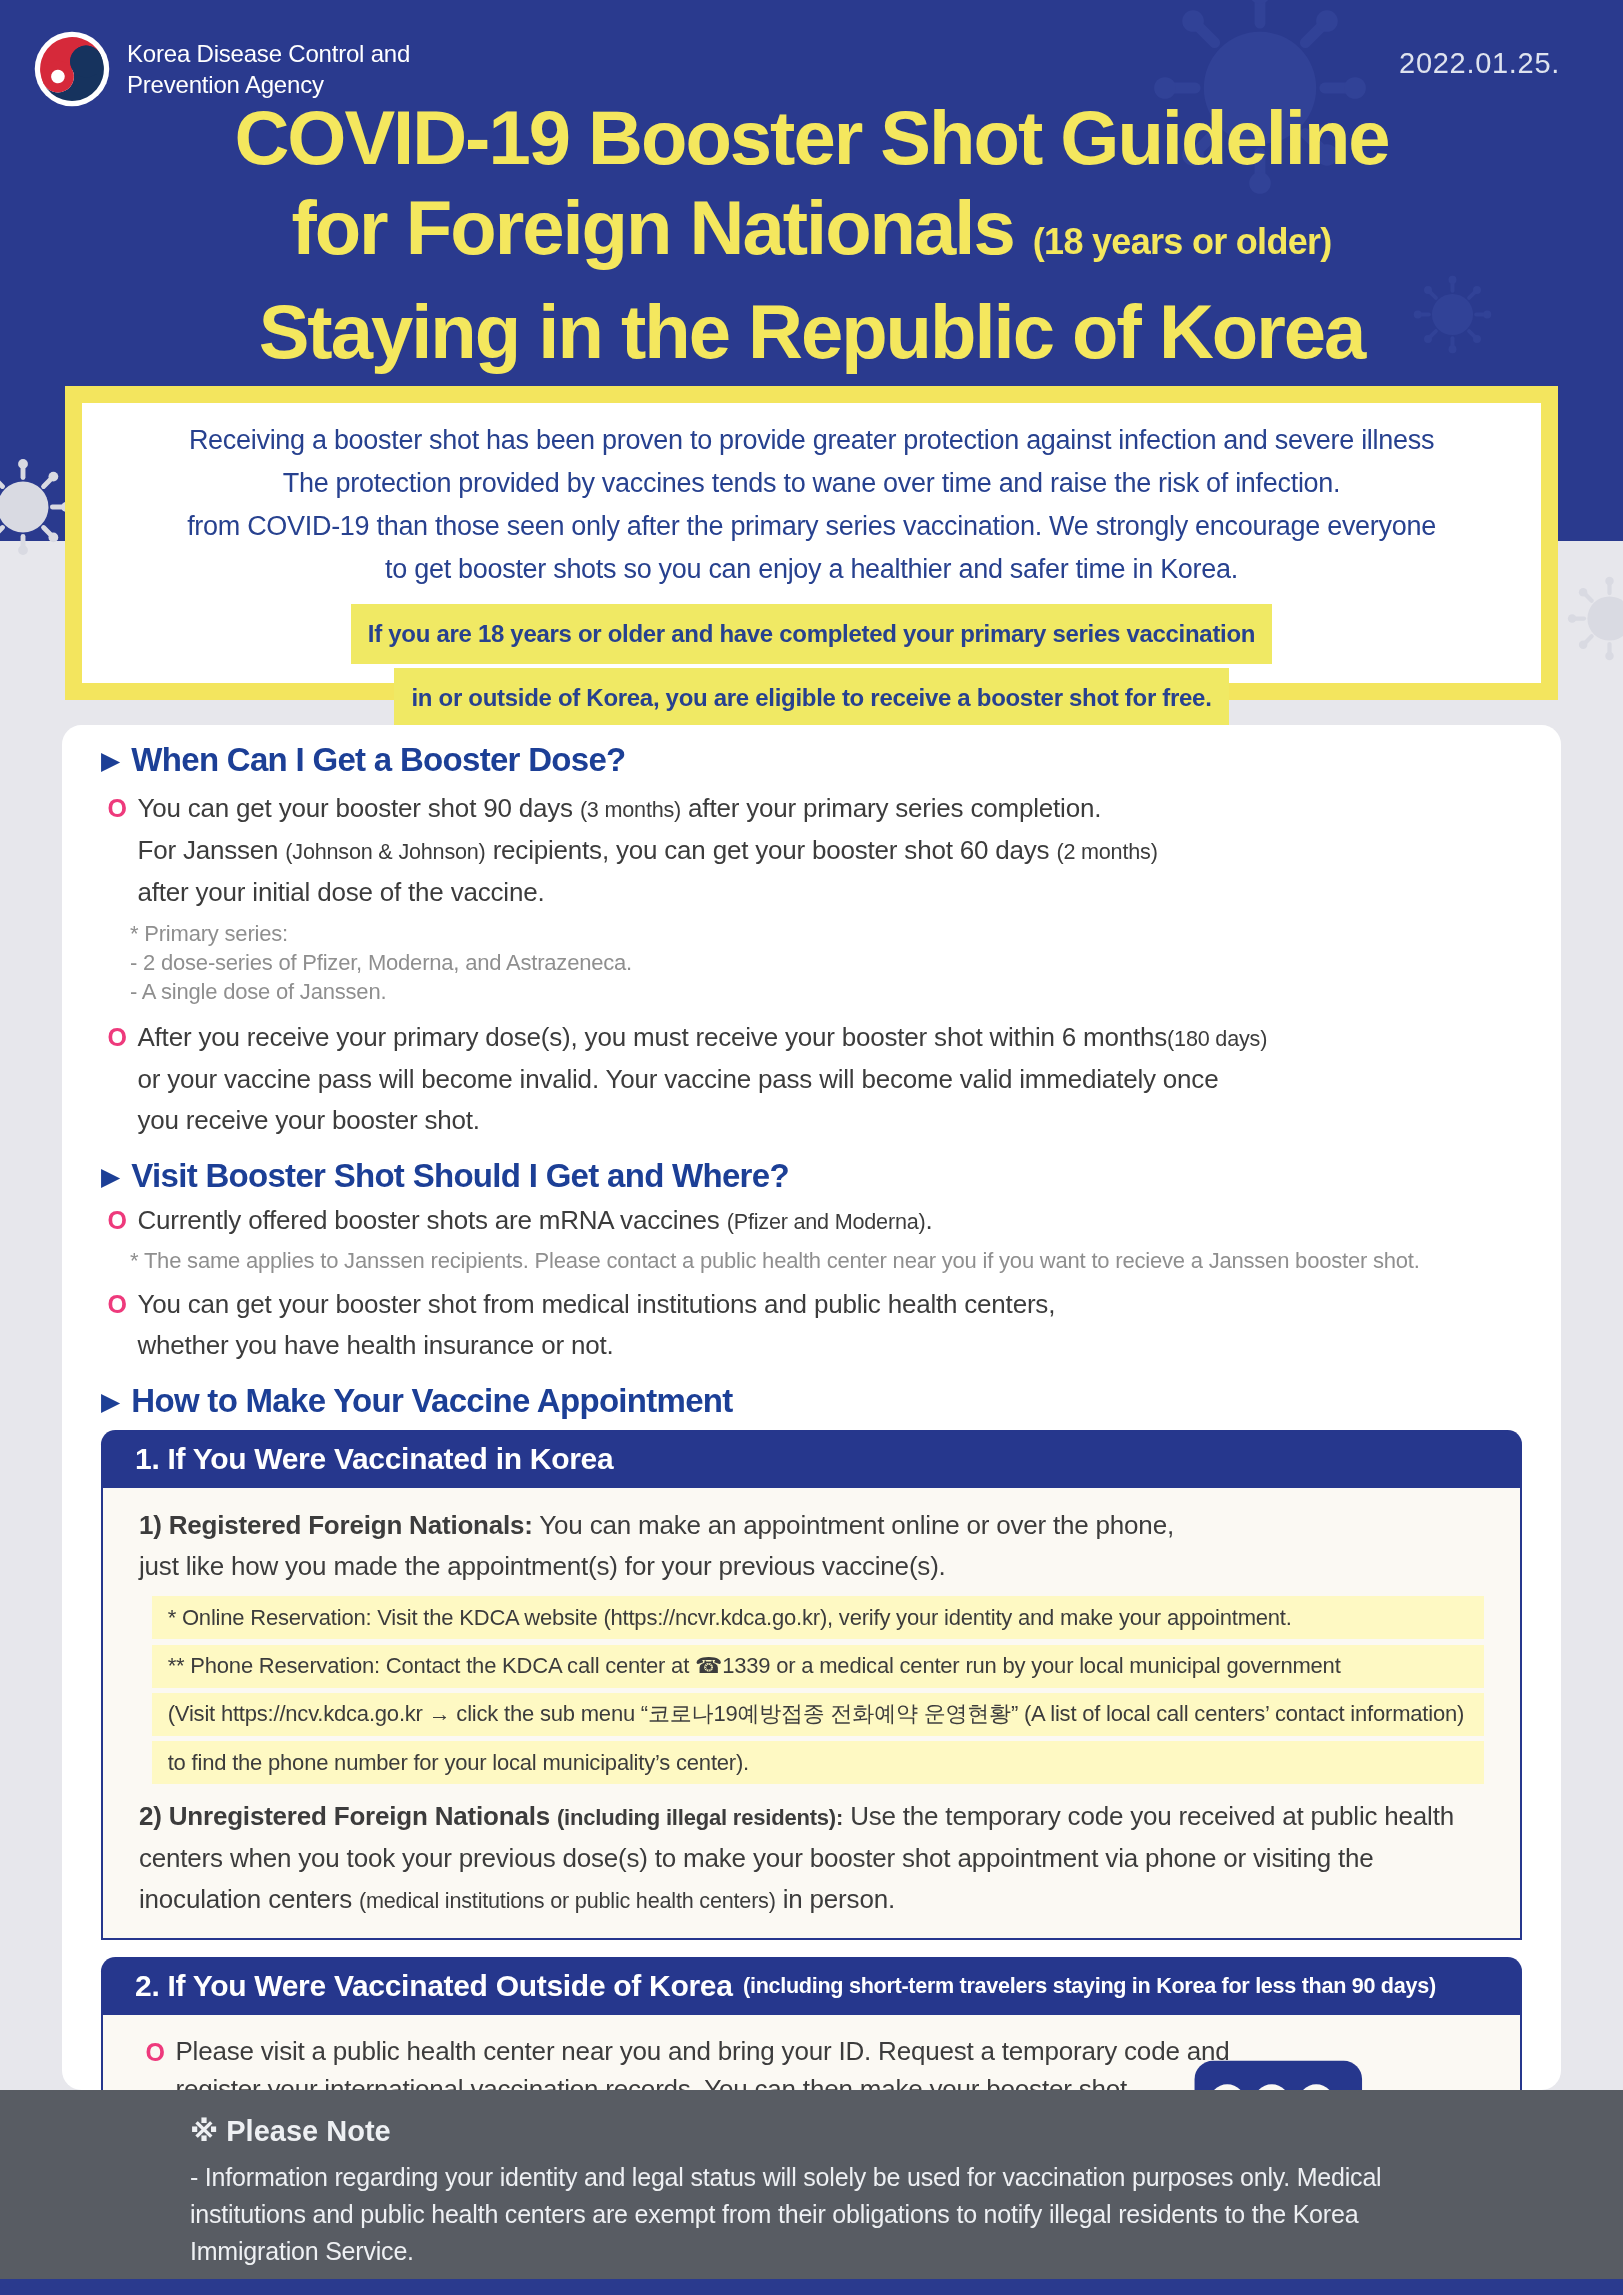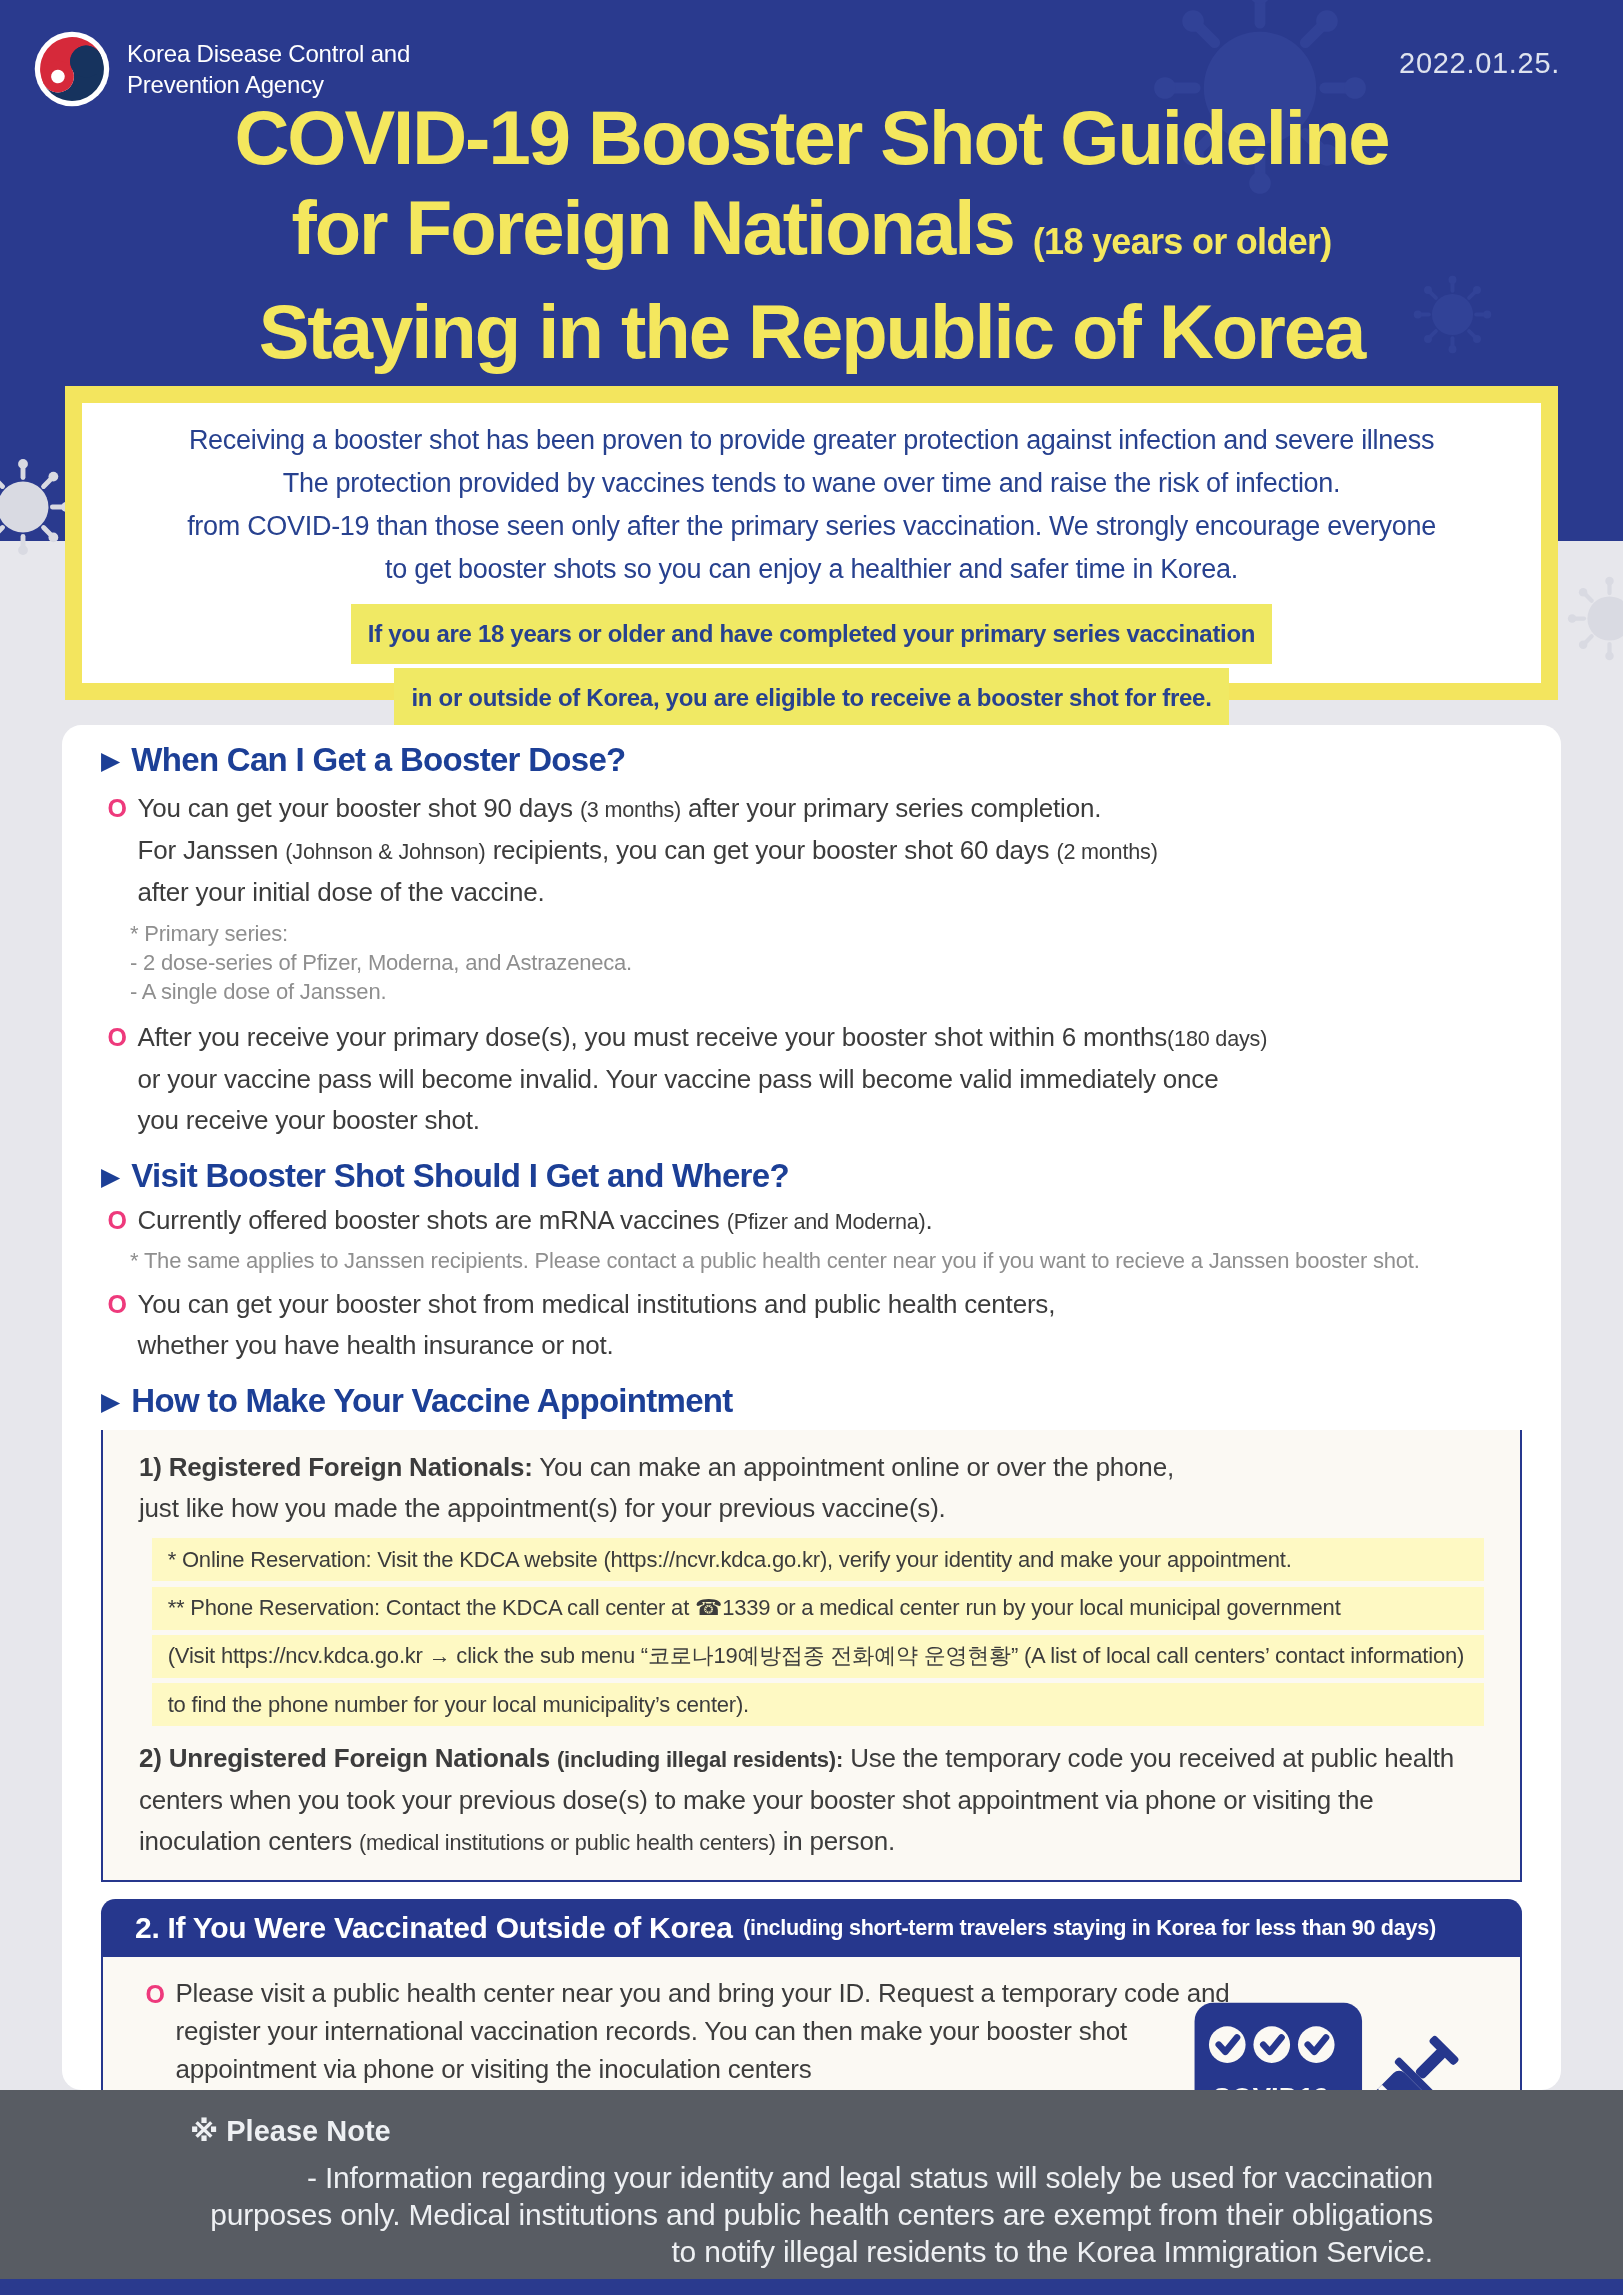--- a/index.html
+++ b/index.html
@@ -52,21 +52,21 @@
   .rows-wrap{margin:9.2px 0 11.8px 0;}
   .item2{max-width:1315px;}
   .box-gap{height:17px;}
   .box2-text{max-width:1112px;}
   .badge{position:absolute;right:31px;top:22px;}
 
   
   .footer{position:absolute;top:2090px;left:0;width:100%;height:190px;background:#585c63;box-sizing:border-box;
           padding:25px 190px 0 190px;color:#eef0f3;}
   .foot-h{font-weight:700;font-size:29px;line-height:33px;margin-bottom:10.5px;}
-  .foot-body{font-size:30px;line-height:37px;letter-spacing:-0.2px;max-width:1302px;margin-bottom:7.9px;text-align:right;}
+  .foot-body{font-size:25px;line-height:37px;letter-spacing:-0.2px;max-width:1302px;margin-bottom:7.9px;}
   .foot-more{font-size:26px;line-height:31px;}
   .foot-more .b{font-weight:700;}
   .foot-more .bsm{font-weight:700;font-size:21px;}
   .bottom-strip{position:absolute;bottom:0;left:0;width:100%;height:15.7px;background:#2a3a8e;}
 </style>
 </head>
 <body>
 
 <div class="page">
 
@@ -237,20 +237,23 @@
       <span class="o-marker">O</span>
       <div class="body-txt"><span>You can get your booster shot from medical institutions and public health centers,</span><br><span>whether you have health insurance or not.</span></div>
     </div>
 
     <div class="sec-h mb-h3">
       <span class="tri">▶</span>
       <span>How to Make Your Vaccine Appointment</span>
     </div>
 
     <div class="appt-box">
+      <div class="box-head">
+        <span>1. If You Were Vaccinated in Korea</span>
+      </div>
       <div class="box-body">
         <div class="body-txt"><span class="b">1) Registered Foreign Nationals:</span><span> You can make an appointment online or over the phone,</span><br><span>just like how you made the appointment(s) for your previous vaccine(s).</span></div>
         <div class="rows-wrap">
           <div class="gray-row">* Online Reservation: Visit the KDCA website (https://ncvr.kdca.go.kr), verify your identity and make your appointment.</div>
           <div class="gray-row">** Phone Reservation: Contact the KDCA call center at ☎1339 or a medical center run by your local municipal government</div>
           <div class="gray-row">(Visit https://ncv.kdca.go.kr → click the sub menu “코로나19예방접종 전화예약 운영현황” (A list of local call centers’ contact information)</div>
           <div class="gray-row">to find the phone number for your local municipality’s center).</div>
         </div>
         <div class="body-txt item2"><span class="b">2) Unregistered Foreign Nationals </span><span class="bsm">(including illegal residents):</span><span> Use the temporary code you received at public health centers when you took your previous dose(s) to make your booster shot appointment via phone or visiting the inoculation centers </span><span class="sm">(medical institutions or public health centers)</span><span> in person.</span></div>
       </div>

